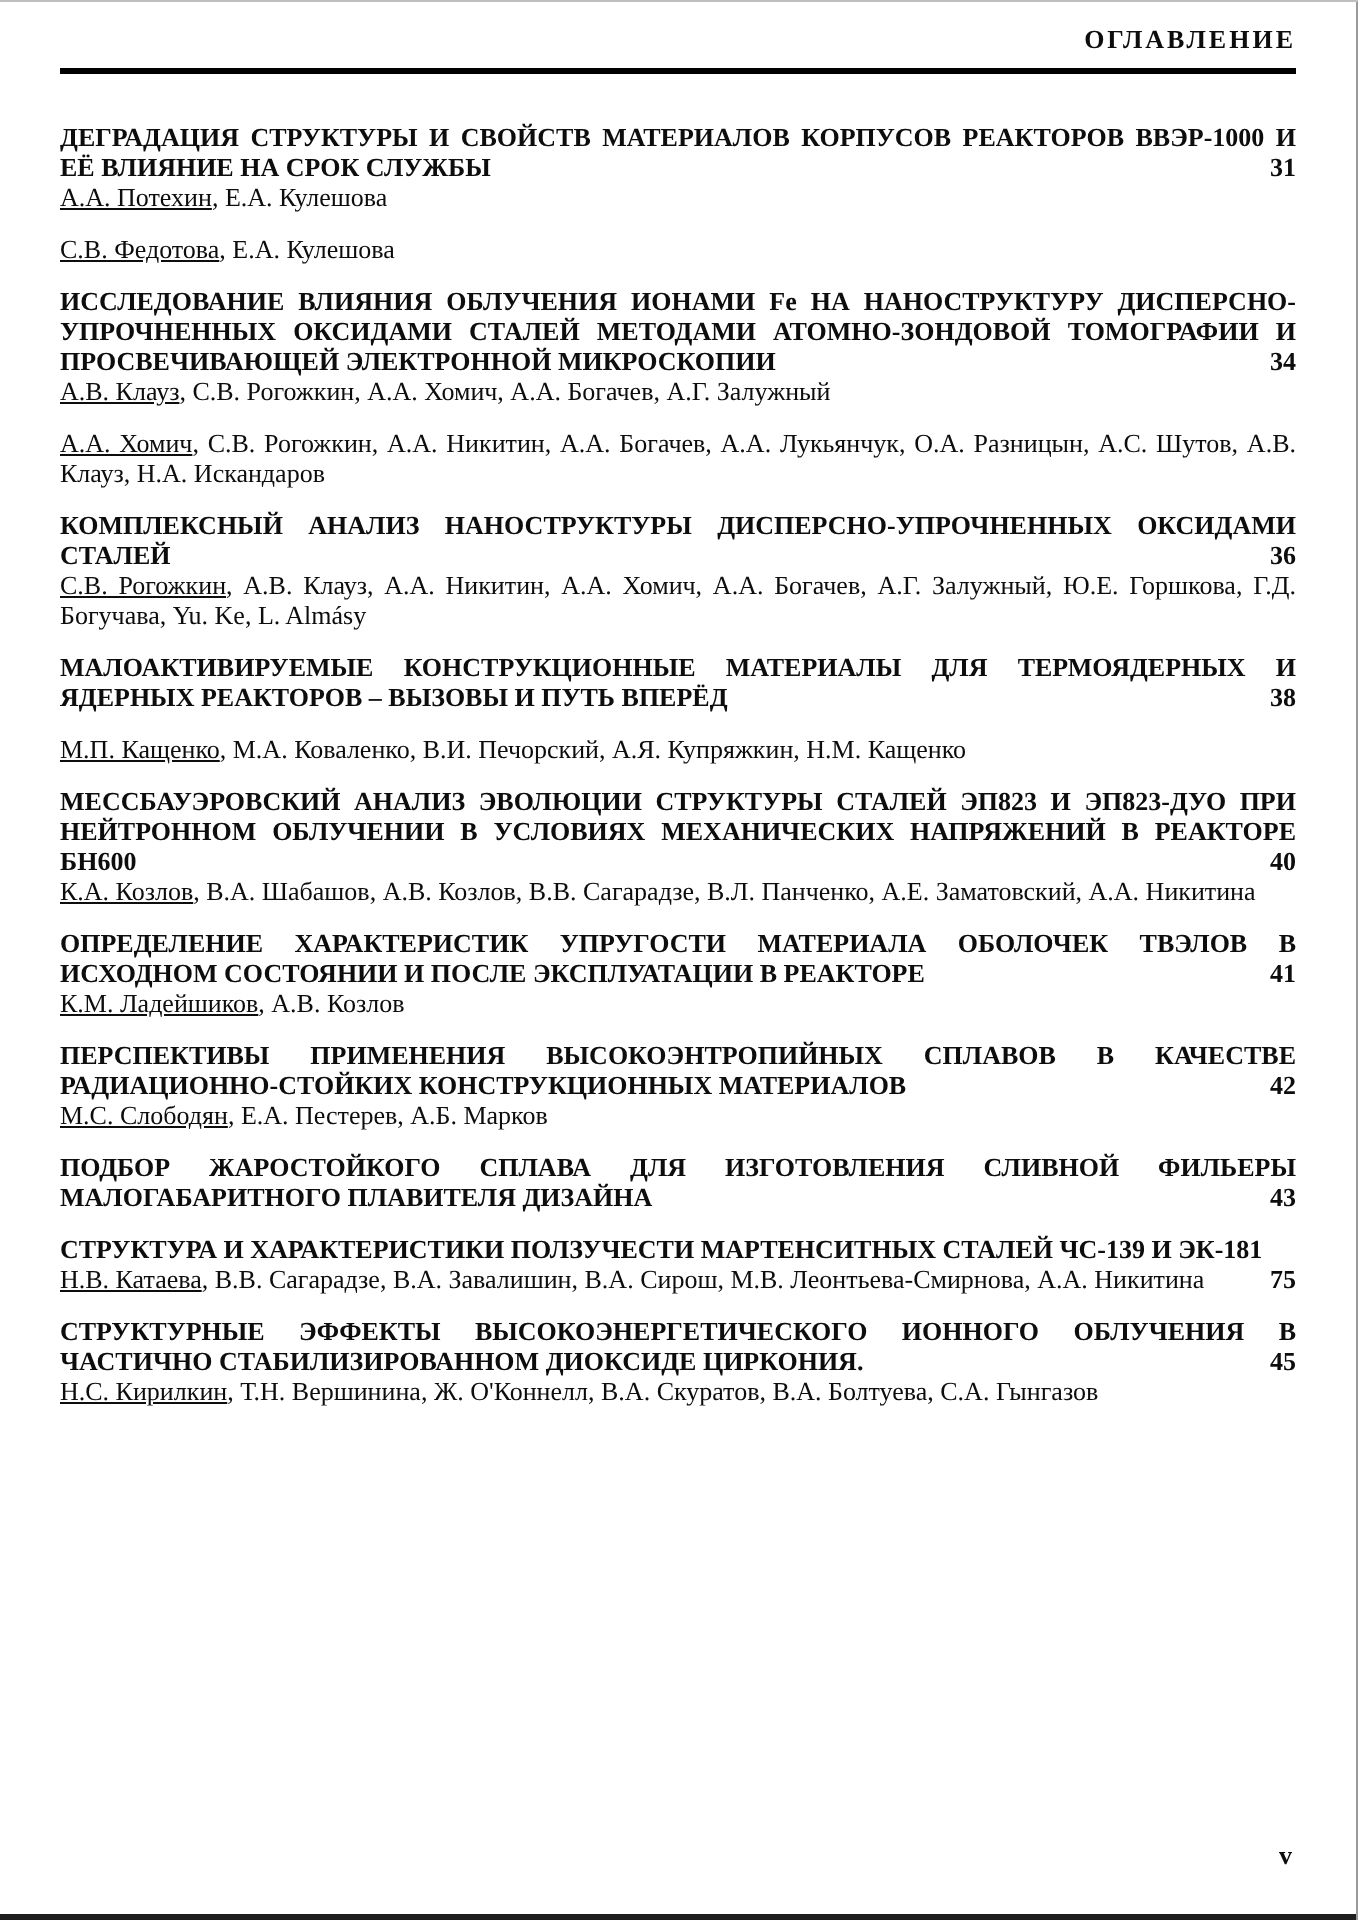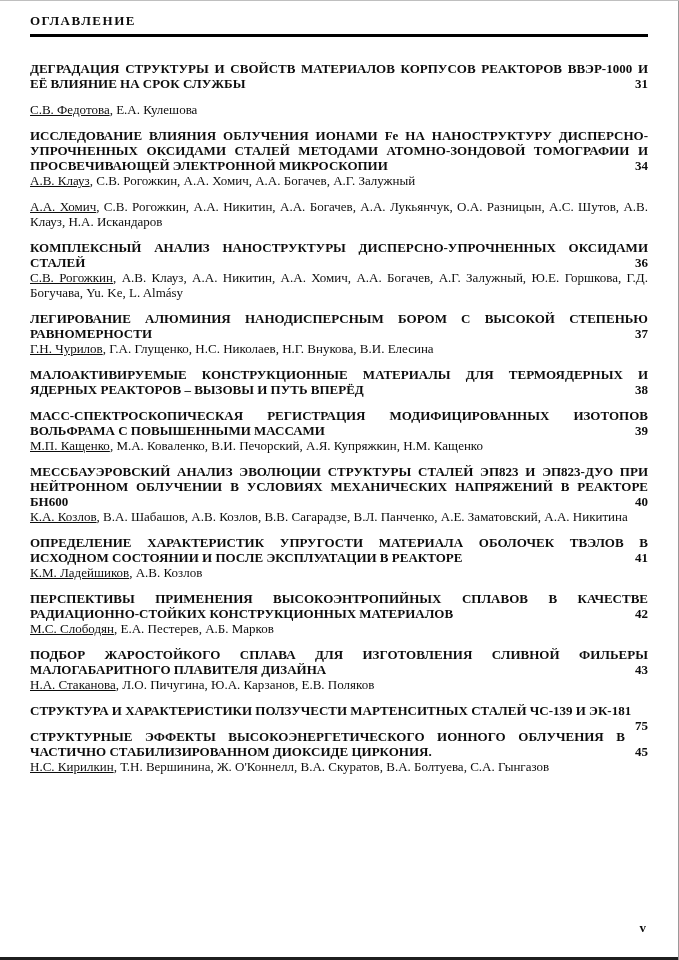--- a/index.html
+++ b/index.html
@@ -11,21 +11,21 @@
     background: #ffffff;
     color: #0d0d0d;
     font-family: "Liberation Serif", "DejaVu Serif", serif;
     position: relative;
     overflow: hidden;
     box-shadow: inset 0 1px 0 #bfbfbf, inset -1px 0 0 #9a9a9a, inset 0 -3px 0 #1f1f1f;
   }
   .page {
     padding: 11px 31px 0 30px;
   }
-  .toc-header { text-align: left; }
+  .toc-header { text-align: right; }
   .toc-header h1 {
     font-size: 13px;
     font-weight: bold;
     letter-spacing: 1.5px;
     display: inline-block;
   }
   .header-rule {
     height: 3px;
     background: #000;
     margin-top: 5px;
@@ -67,20 +67,21 @@
     <h1>ОГЛАВЛЕНИЕ</h1>
     <div class="header-rule"></div>
   </header>
 
   <section class="entries" id="entries">
       <article class="entry">
     <div class="entry-title">
       <span class="entry-title-text">ДЕГРАДАЦИЯ СТРУКТУРЫ И СВОЙСТВ МАТЕРИАЛОВ КОРПУСОВ РЕАКТОРОВ ВВЭР-1000 И ЕЁ ВЛИЯНИЕ НА СРОК СЛУЖБЫ</span>
       <span class="entry-pageno">31</span>
     </div>
+    <div class="entry-authors"><span class="first-author">А.А. Потехин</span><span class="rest-authors">, Е.А. Кулешова</span></div>
   </article>
       <article class="entry">
     <div class="entry-authors"><span class="first-author">С.В. Федотова</span><span class="rest-authors">, Е.А. Кулешова</span></div>
   </article>
       <article class="entry">
     <div class="entry-title">
       <span class="entry-title-text">ИССЛЕДОВАНИЕ ВЛИЯНИЯ ОБЛУЧЕНИЯ ИОНАМИ Fe НА НАНОСТРУКТУРУ ДИСПЕРСНО-УПРОЧНЕННЫХ ОКСИДАМИ СТАЛЕЙ МЕТОДАМИ АТОМНО-ЗОНДОВОЙ ТОМОГРАФИИ И ПРОСВЕЧИВАЮЩЕЙ ЭЛЕКТРОННОЙ МИКРОСКОПИИ</span>
       <span class="entry-pageno">34</span>
     </div>
     <div class="entry-authors"><span class="first-author">А.В. Клауз</span><span class="rest-authors">, С.В. Рогожкин, А.А. Хомич, А.А. Богачев, А.Г. Залужный</span></div>
@@ -90,36 +91,25 @@
   </article>
       <article class="entry">
     <div class="entry-title">
       <span class="entry-title-text">КОМПЛЕКСНЫЙ АНАЛИЗ НАНОСТРУКТУРЫ ДИСПЕРСНО-УПРОЧНЕННЫХ ОКСИДАМИ СТАЛЕЙ</span>
       <span class="entry-pageno">36</span>
     </div>
     <div class="entry-authors"><span class="first-author">С.В. Рогожкин</span><span class="rest-authors">, А.В. Клауз, А.А. Никитин, А.А. Хомич, А.А. Богачев, А.Г. Залужный, Ю.Е. Горшкова, Г.Д. Богучава, Yu. Ke, L. Almásy</span></div>
   </article>
       <article class="entry">
     <div class="entry-title">
-      <span class="entry-title-text">ЛЕГИРОВАНИЕ АЛЮМИНИЯ НАНОДИСПЕРСНЫМ БОРОМ С ВЫСОКОЙ СТЕПЕНЬЮ РАВНОМЕРНОСТИ</span>
-      <span class="entry-pageno">37</span>
-    </div>
-    <div class="entry-authors"><span class="first-author">Г.Н. Чурилов</span><span class="rest-authors">, Г.А. Глущенко, Н.С. Николаев, Н.Г. Внукова, В.И. Елесина</span></div>
-  </article>
-      <article class="entry">
-    <div class="entry-title">
       <span class="entry-title-text">МАЛОАКТИВИРУЕМЫЕ КОНСТРУКЦИОННЫЕ МАТЕРИАЛЫ ДЛЯ ТЕРМОЯДЕРНЫХ И ЯДЕРНЫХ РЕАКТОРОВ – ВЫЗОВЫ И ПУТЬ ВПЕРЁД</span>
       <span class="entry-pageno">38</span>
     </div>
   </article>
       <article class="entry">
-    <div class="entry-title">
-      <span class="entry-title-text">МАСС-СПЕКТРОСКОПИЧЕСКАЯ РЕГИСТРАЦИЯ МОДИФИЦИРОВАННЫХ ИЗОТОПОВ ВОЛЬФРАМА С ПОВЫШЕННЫМИ МАССАМИ</span>
-      <span class="entry-pageno">39</span>
-    </div>
     <div class="entry-authors"><span class="first-author">М.П. Кащенко</span><span class="rest-authors">, М.А. Коваленко, В.И. Печорский, А.Я. Купряжкин, Н.М. Кащенко</span></div>
   </article>
       <article class="entry">
     <div class="entry-title">
       <span class="entry-title-text">МЕССБАУЭРОВСКИЙ АНАЛИЗ ЭВОЛЮЦИИ СТРУКТУРЫ СТАЛЕЙ ЭП823 И ЭП823-ДУО ПРИ НЕЙТРОННОМ ОБЛУЧЕНИИ В УСЛОВИЯХ МЕХАНИЧЕСКИХ НАПРЯЖЕНИЙ В РЕАКТОРЕ БН600</span>
       <span class="entry-pageno">40</span>
     </div>
     <div class="entry-authors"><span class="first-author">К.А. Козлов</span><span class="rest-authors">, В.А. Шабашов, А.В. Козлов, В.В. Сагарадзе, В.Л. Панченко, А.Е. Заматовский, А.А. Никитина</span></div>
   </article>
       <article class="entry">
@@ -134,27 +124,27 @@
       <span class="entry-title-text">ПЕРСПЕКТИВЫ ПРИМЕНЕНИЯ ВЫСОКОЭНТРОПИЙНЫХ СПЛАВОВ В КАЧЕСТВЕ РАДИАЦИОННО-СТОЙКИХ КОНСТРУКЦИОННЫХ МАТЕРИАЛОВ</span>
       <span class="entry-pageno">42</span>
     </div>
     <div class="entry-authors"><span class="first-author">М.С. Слободян</span><span class="rest-authors">, Е.А. Пестерев, А.Б. Марков</span></div>
   </article>
       <article class="entry">
     <div class="entry-title">
       <span class="entry-title-text">ПОДБОР ЖАРОСТОЙКОГО СПЛАВА ДЛЯ ИЗГОТОВЛЕНИЯ СЛИВНОЙ ФИЛЬЕРЫ МАЛОГАБАРИТНОГО ПЛАВИТЕЛЯ ДИЗАЙНА</span>
       <span class="entry-pageno">43</span>
     </div>
-    <div class="entry-authors"><span class="first-author">Н.А. Стаканова</span><span class="rest-authors">, Л.О. Пичугина, Ю.А. Карзанов, Е.В. Поляков</span></div>
   </article>
       <article class="entry">
     <div class="entry-title">
       <span class="entry-title-text">СТРУКТУРА И ХАРАКТЕРИСТИКИ ПОЛЗУЧЕСТИ МАРТЕНСИТНЫХ СТАЛЕЙ ЧС-139 И ЭК-181</span>
       <span class="entry-pageno">75</span>
     </div>
+    <div class="entry-authors"><span class="first-author">Н.В. Катаева</span><span class="rest-authors">, В.В. Сагарадзе, В.А. Завалишин, В.А. Сирош, М.В. Леонтьева-Смирнова, А.А. Никитина</span></div>
   </article>
       <article class="entry">
     <div class="entry-title">
       <span class="entry-title-text">СТРУКТУРНЫЕ ЭФФЕКТЫ ВЫСОКОЭНЕРГЕТИЧЕСКОГО ИОННОГО ОБЛУЧЕНИЯ В ЧАСТИЧНО СТАБИЛИЗИРОВАННОМ ДИОКСИДЕ ЦИРКОНИЯ.</span>
       <span class="entry-pageno">45</span>
     </div>
     <div class="entry-authors"><span class="first-author">Н.С. Кирилкин</span><span class="rest-authors">, Т.Н. Вершинина, Ж. О'Коннелл, В.А. Скуратов, В.А. Болтуева, С.А. Гынгазов</span></div>
   </article>
     </section>
 </main>

